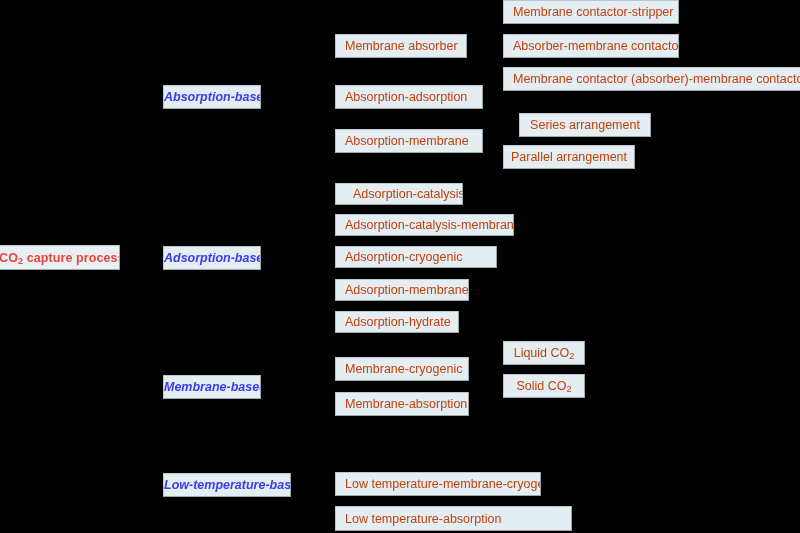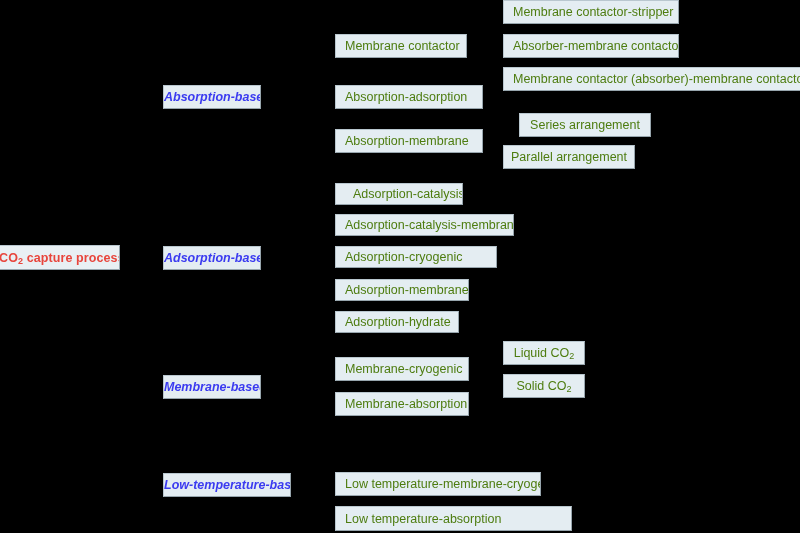--- a/index.html
+++ b/index.html
@@ -48,21 +48,21 @@
   .lvl-cat .label {
     color: #3b3bf0;
     font-weight: bold;
     font-style: italic;
     font-size: 12.5px;
     text-align: center;
   }
   
   .lvl-proc .label,
   .lvl-sub .label {
-    color: #4d7c0f;
+    color: #c2410c;
     font-size: 12.5px;
     padding-left: 9px;
     text-align: left;
   }
   .lvl-sub.centered .label {
     text-align: center;
     padding-left: 0;
   }
   sub {
     font-size: 0.72em;
@@ -84,21 +84,21 @@
     <div class="node lvl-cat" style="left: 163px; top: 246px; width: 98px; height: 24px;">
       <span class="label">Adsorption-based</span>
     </div>
     <div class="node lvl-cat" style="left: 163px; top: 375px; width: 98px; height: 24px;">
       <span class="label">Membrane-based</span>
     </div>
     <div class="node lvl-cat" style="left: 163px; top: 473px; width: 128px; height: 24px;">
       <span class="label">Low-temperature-based</span>
     </div>
     <div class="node lvl-proc" style="left: 335px; top: 34px; width: 132px; height: 24px;">
-      <span class="label">Membrane contactor</span>
+      <span class="label">Membrane absorber</span>
     </div>
     <div class="node lvl-proc" style="left: 335px; top: 85px; width: 148px; height: 24px;">
       <span class="label">Absorption-adsorption</span>
     </div>
     <div class="node lvl-proc" style="left: 335px; top: 129px; width: 148px; height: 24px;">
       <span class="label">Absorption-membrane</span>
     </div>
     <div class="node lvl-proc" style="left: 335px; top: 183px; width: 128px; height: 22px; padding-left: 8px;">
       <span class="label">Adsorption-catalysis</span>
     </div>

